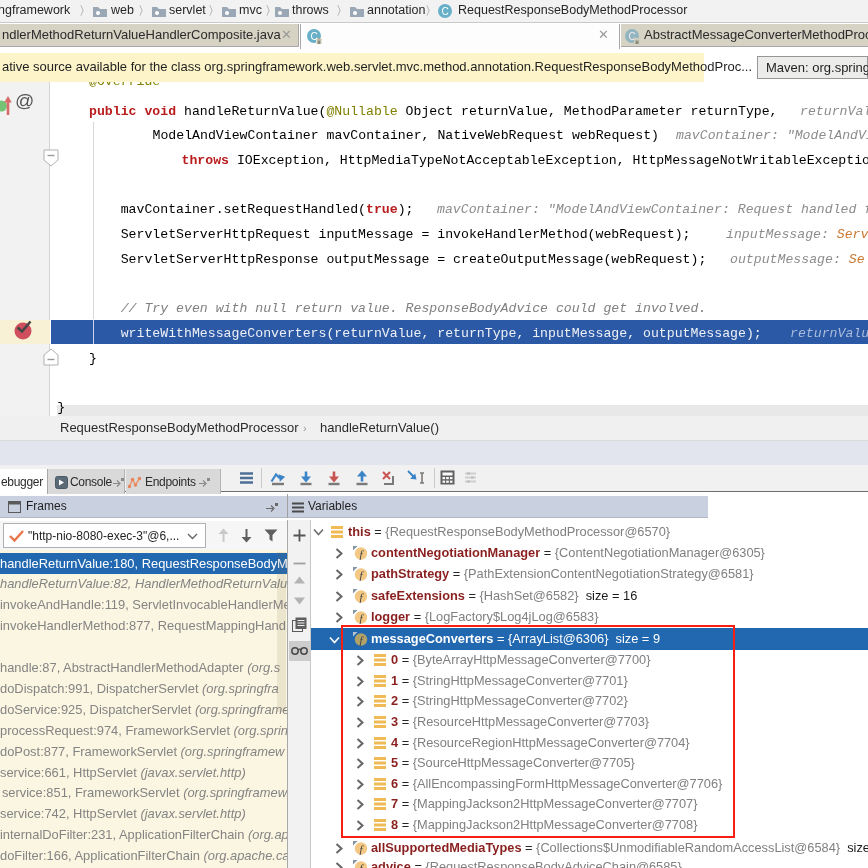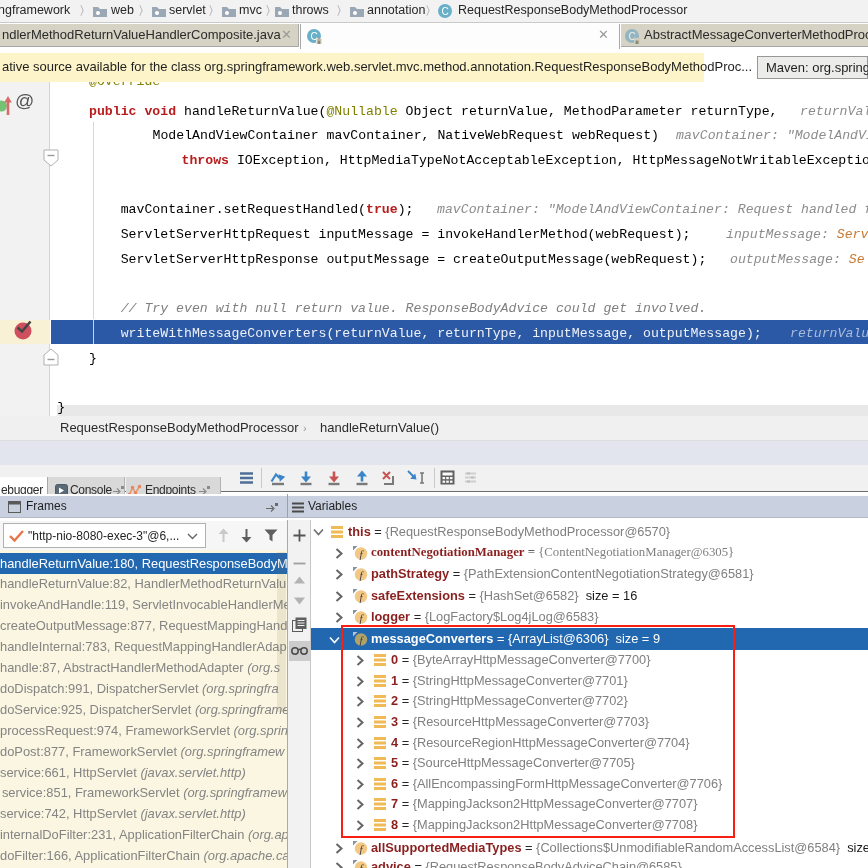--- a/index.html
+++ b/index.html
@@ -32,24 +32,24 @@
 #editor { left:0; top:82px; width:868px; height:334px; background:#fff; overflow:hidden; }
 #gutter { position:absolute; left:0; top:0; width:50px; height:334px; background:#f2f2f2;
   border-right:1px solid #d4d4d4; }
 .cl { position:absolute; left:0; width:868px; height:25px; line-height:25px; }
 
 #crumbs2 { left:0; top:416px; width:868px; height:24px; background:#f0f0f0;
   font-size:13px; color:#2b2b2b; line-height:24px; }
 #gap1 { left:0; top:440px; width:868px; height:25px; background:#e2e5ee; border-top:1px solid #dcdcdc;}
 
 #dtabs { left:0; top:465px; width:868px; height:27px; background:#f1f1f1; border-bottom:1px solid #6e6e6e; }
-#dtabs .dtab { position:absolute; top:12px; height:27px; font-size:12px; color:#2b2b2b;
+#dtabs .dtab { position:absolute; top:4px; height:27px; font-size:12px; color:#2b2b2b;
   line-height:26px; white-space:nowrap; letter-spacing:-0.3px; }
 
-#pheads { left:0; top:494px; width:868px; height:24px; background:#c9d0df;
+#pheads { left:0; top:494px; width:708px; height:24px; background:#c9d0df;
   border-top:2px solid #fdfdfd; border-bottom:1px solid #b2b8c4; font-size:12px; color:#1f1f1f; }
 
 #fpanel { left:0; top:521px; width:287px; height:347px; background:#fbf6e1; overflow:hidden; }
 #threadrow { position:absolute; left:0; top:0; width:287px; height:29px; background:#f6f6f6; }
 #flist { position:absolute; left:0; top:29px; width:287px; height:318px; }
 .frow { position:absolute; left:0; width:287px; height:21px; line-height:21px; font-size:12.9px;
   color:#848484; white-space:nowrap; overflow:hidden; }
 .frow i { font-style:italic; }
 
 #vstrip { left:287px; top:520px; width:24px; height:348px; background:#f2f2f2;
@@ -302,24 +302,23 @@
       <svg class="abs" style="left:240px;top:7px" width="13" height="15">
           <path d="M6.5 1 v10" stroke="#5f5f5f" stroke-width="2"></path>
           <path d="M1.5 9 L6.5 14.5 L11.5 9 z" fill="#5f5f5f"></path>
         </svg>
       <svg class="abs" style="left:264px;top:8px" width="14" height="13">
           <path d="M0.5 0.5 h13 L8.5 6 v6.5 l-3 -2 V6 z" fill="#5f5f5f"></path>
         </svg>
     </div>
     <div id="flist">
       <div class="frow" style="top:2.5px;background:#2268b0;color:#ffffff;">handleReturnValue:180, RequestResponseBodyMe</div>
-      <div class="frow" style="top:23.4px;">handleReturnValue:82, HandlerMethodReturnValu</div>
+      <div class="frow" style="top:23.4px;font-style:italic;">handleReturnValue:82, HandlerMethodReturnValu</div>
       <div class="frow" style="top:44.3px;">invokeAndHandle:119, ServletInvocableHandlerMe</div>
-      <div class="frow" style="top:65.2px;">createOutputMessage:877, RequestMappingHand</div>
-      <div class="frow" style="top:86.1px;">handleInternal:783, RequestMappingHandlerAdap</div>
+      <div class="frow" style="top:65.2px;">invokeHandlerMethod:877, RequestMappingHand</div>
       <div class="frow" style="top:107px;">handle:87, AbstractHandlerMethodAdapter <i>(org.s</i></div>
       <div class="frow" style="top:127.9px;">doDispatch:991, DispatcherServlet <i>(org.springfra</i></div>
       <div class="frow" style="top:148.8px;">doService:925, DispatcherServlet <i>(org.springframe</i></div>
       <div class="frow" style="top:169.7px;">processRequest:974, FrameworkServlet <i>(org.sprin</i></div>
       <div class="frow" style="top:190.6px;">doPost:877, FrameworkServlet <i>(org.springframew</i></div>
       <div class="frow" style="top:211.6px;">service:661, HttpServlet <i>(javax.servlet.http)</i></div>
       <div class="frow" style="top:232.4px;text-align:right;">service:851, FrameworkServlet <i>(org.springframew</i></div>
       <div class="frow" style="top:253.3px;">service:742, HttpServlet <i>(javax.servlet.http)</i></div>
       <div class="frow" style="top:274.2px;">internalDoFilter:231, ApplicationFilterChain <i>(org.ap</i></div>
       <div class="frow" style="top:295.1px;">doFilter:166, ApplicationFilterChain <i>(org.apache.ca</i></div>
@@ -367,21 +366,21 @@
     </div>
     <div class="vrow" style="top:21.9px;">
       <svg class="abs" style="left:24px;top:6px" width="8" height="11">
           <path d="M1.5 1 L6.5 5.5 L1.5 10" stroke="#666666" stroke-width="2" fill="none"></path>
         </svg>
       <svg class="abs" style="left:42px;top:4px" width="15" height="14">
           <path d="M0 4.5 L0 0 L4.5 0 z" fill="#8494a2"></path>
           <circle cx="8" cy="7.5" r="6.2" fill="#f3c884"></circle>
           <text x="8" y="11.5" font-size="11" fill="#3f3f3f" text-anchor="middle" font-family="Liberation Serif" font-style="italic">f</text>
         </svg>
-      <span style="position:absolute;left:60px;font-family:Liberation Serif, serif;"><span class="vname">contentNegotiationManager</span><span class="veq"> = </span><span class="vval">{ContentNegotiationManager@6305}</span></span>
+      <span style="position:absolute;left:60px;"><span class="vname">contentNegotiationManager</span><span class="veq"> = </span><span class="vval">{ContentNegotiationManager@6305}</span></span>
     </div>
     <div class="vrow" style="top:43.4px;">
       <svg class="abs" style="left:24px;top:6px" width="8" height="11">
           <path d="M1.5 1 L6.5 5.5 L1.5 10" stroke="#666666" stroke-width="2" fill="none"></path>
         </svg>
       <svg class="abs" style="left:42px;top:4px" width="15" height="14">
           <path d="M0 4.5 L0 0 L4.5 0 z" fill="#8494a2"></path>
           <circle cx="8" cy="7.5" r="6.2" fill="#f3c884"></circle>
           <text x="8" y="11.5" font-size="11" fill="#3f3f3f" text-anchor="middle" font-family="Liberation Serif" font-style="italic">f</text>
         </svg>

